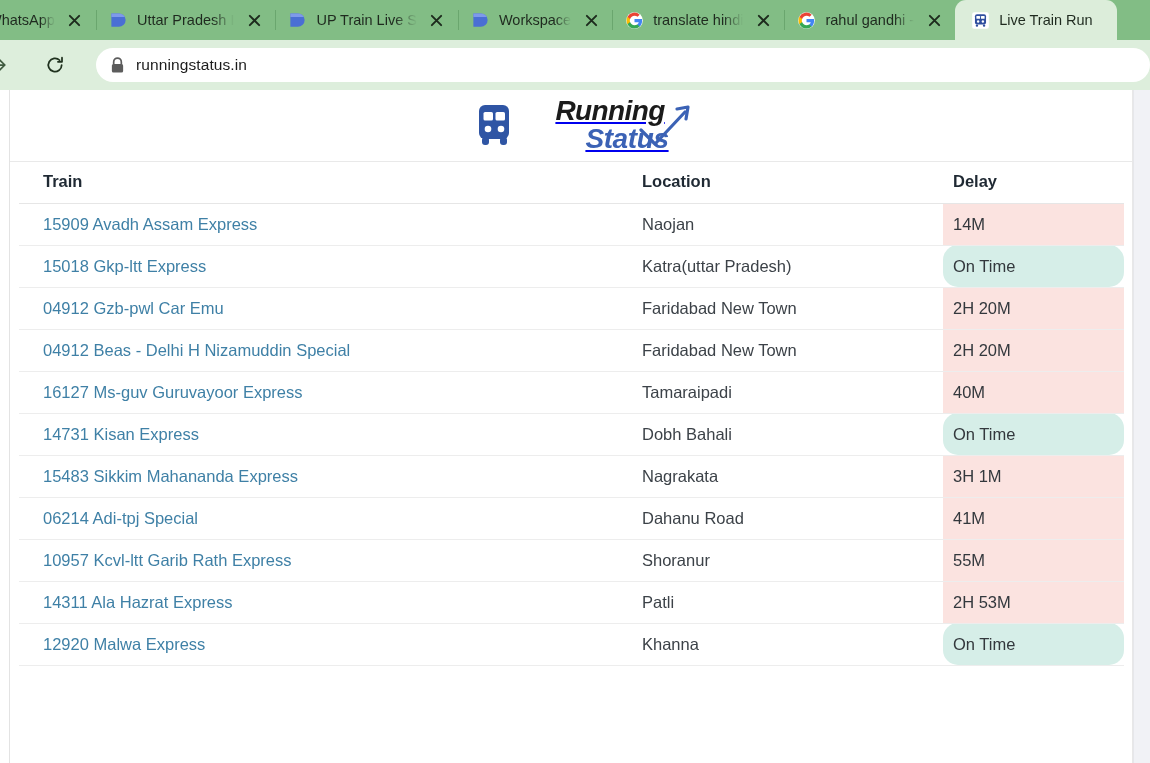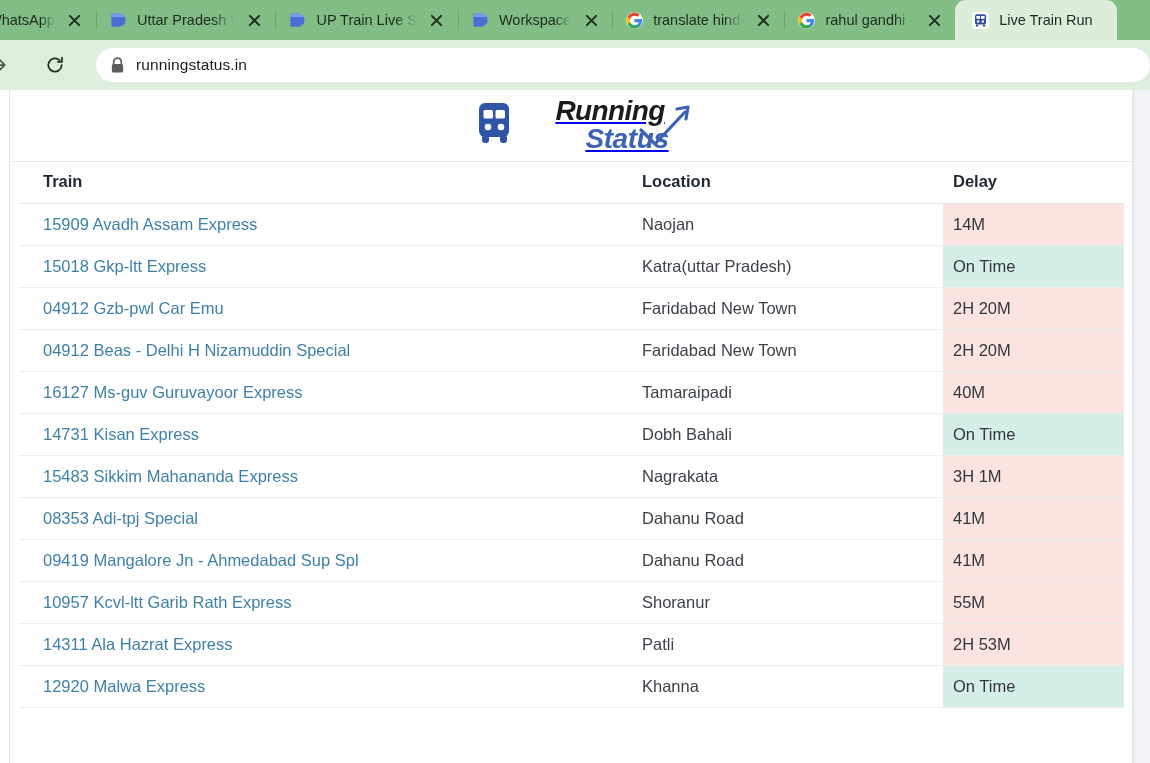--- a/index.html
+++ b/index.html
@@ -153,21 +153,21 @@
   .site-header {
     height: 72px;
     display: flex;
     align-items: center;
     justify-content: center;
     background: #fff;
     border-bottom: 1px solid #e9e9e9;
   }
 
   
-  .logo { display: flex; align-items: center; gap: 37px; }
+  .logo { display: flex; align-items: flex-end; gap: 37px; }
 
   
   .table-wrap {
     padding: 0 8px 0 9px;
     background: #fff;
   }
   table.runs {
     width: 100%;
     border-collapse: collapse;
     table-layout: fixed;
@@ -199,21 +199,21 @@
   }
   table.runs td.t-loc   { padding-left: 12px; color: #3c4248; }
   table.runs td.t-delay { padding-left: 10px; color: #33383d; }
 
   td.t-train a {
     color: #3f80a6;
     text-decoration: none;
   }
 
   td.t-delay.late   { background: #fbe3e0; }
-  td.t-delay.ontime { background: #d6eee8; }
+  td.t-delay.ontime { background: #d6eee8; border-radius: 15px; }
 </style>
 </head>
 <body>
 
 <div class="browser">
 
   <div class="tabstrip" id="tabstrip">
       <div class="tab first">
         <span class="tab-title">WhatsApp</span>
         <div class="tab-close">
@@ -404,26 +404,21 @@
                 <td class="t-train"><a href="#">14731 Kisan Express</a></td>
                 <td class="t-loc">Dobh Bahali</td>
                 <td class="t-delay ontime">On Time</td>
               </tr>
               <tr>
                 <td class="t-train"><a href="#">15483 Sikkim Mahananda Express</a></td>
                 <td class="t-loc">Nagrakata</td>
                 <td class="t-delay late">3H 1M</td>
               </tr>
               <tr>
-                <td class="t-train"><a href="#">08353 Adi-tpj Special</a></td>
-                <td class="t-loc">Dahanu Road</td>
-                <td class="t-delay late">41M</td>
-              </tr>
-              <tr>
-                <td class="t-train"><a href="#">09419 Mangalore Jn - Ahmedabad Sup Spl</a></td>
+                <td class="t-train"><a href="#">06214 Adi-tpj Special</a></td>
                 <td class="t-loc">Dahanu Road</td>
                 <td class="t-delay late">41M</td>
               </tr>
               <tr>
                 <td class="t-train"><a href="#">10957 Kcvl-ltt Garib Rath Express</a></td>
                 <td class="t-loc">Shoranur</td>
                 <td class="t-delay late">55M</td>
               </tr>
               <tr>
                 <td class="t-train"><a href="#">14311 Ala Hazrat Express</a></td>

